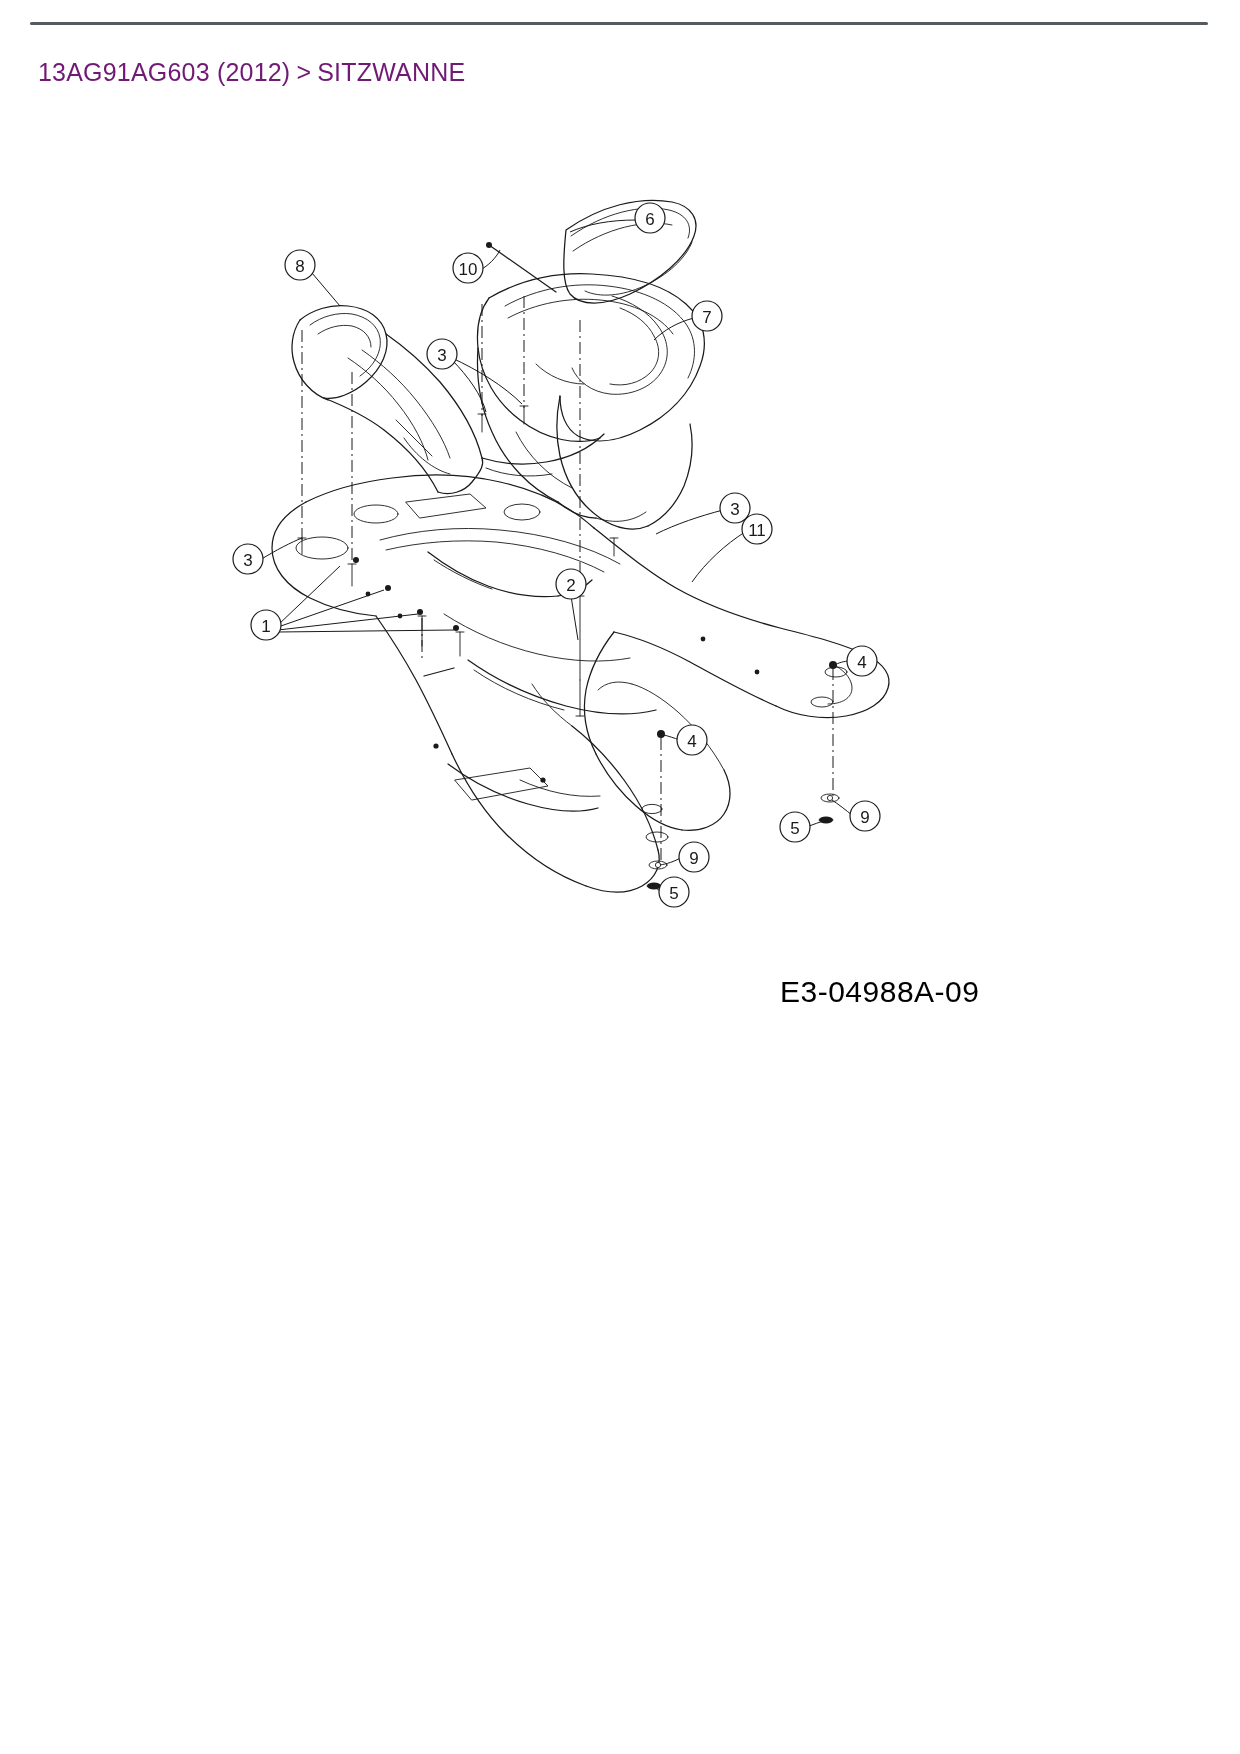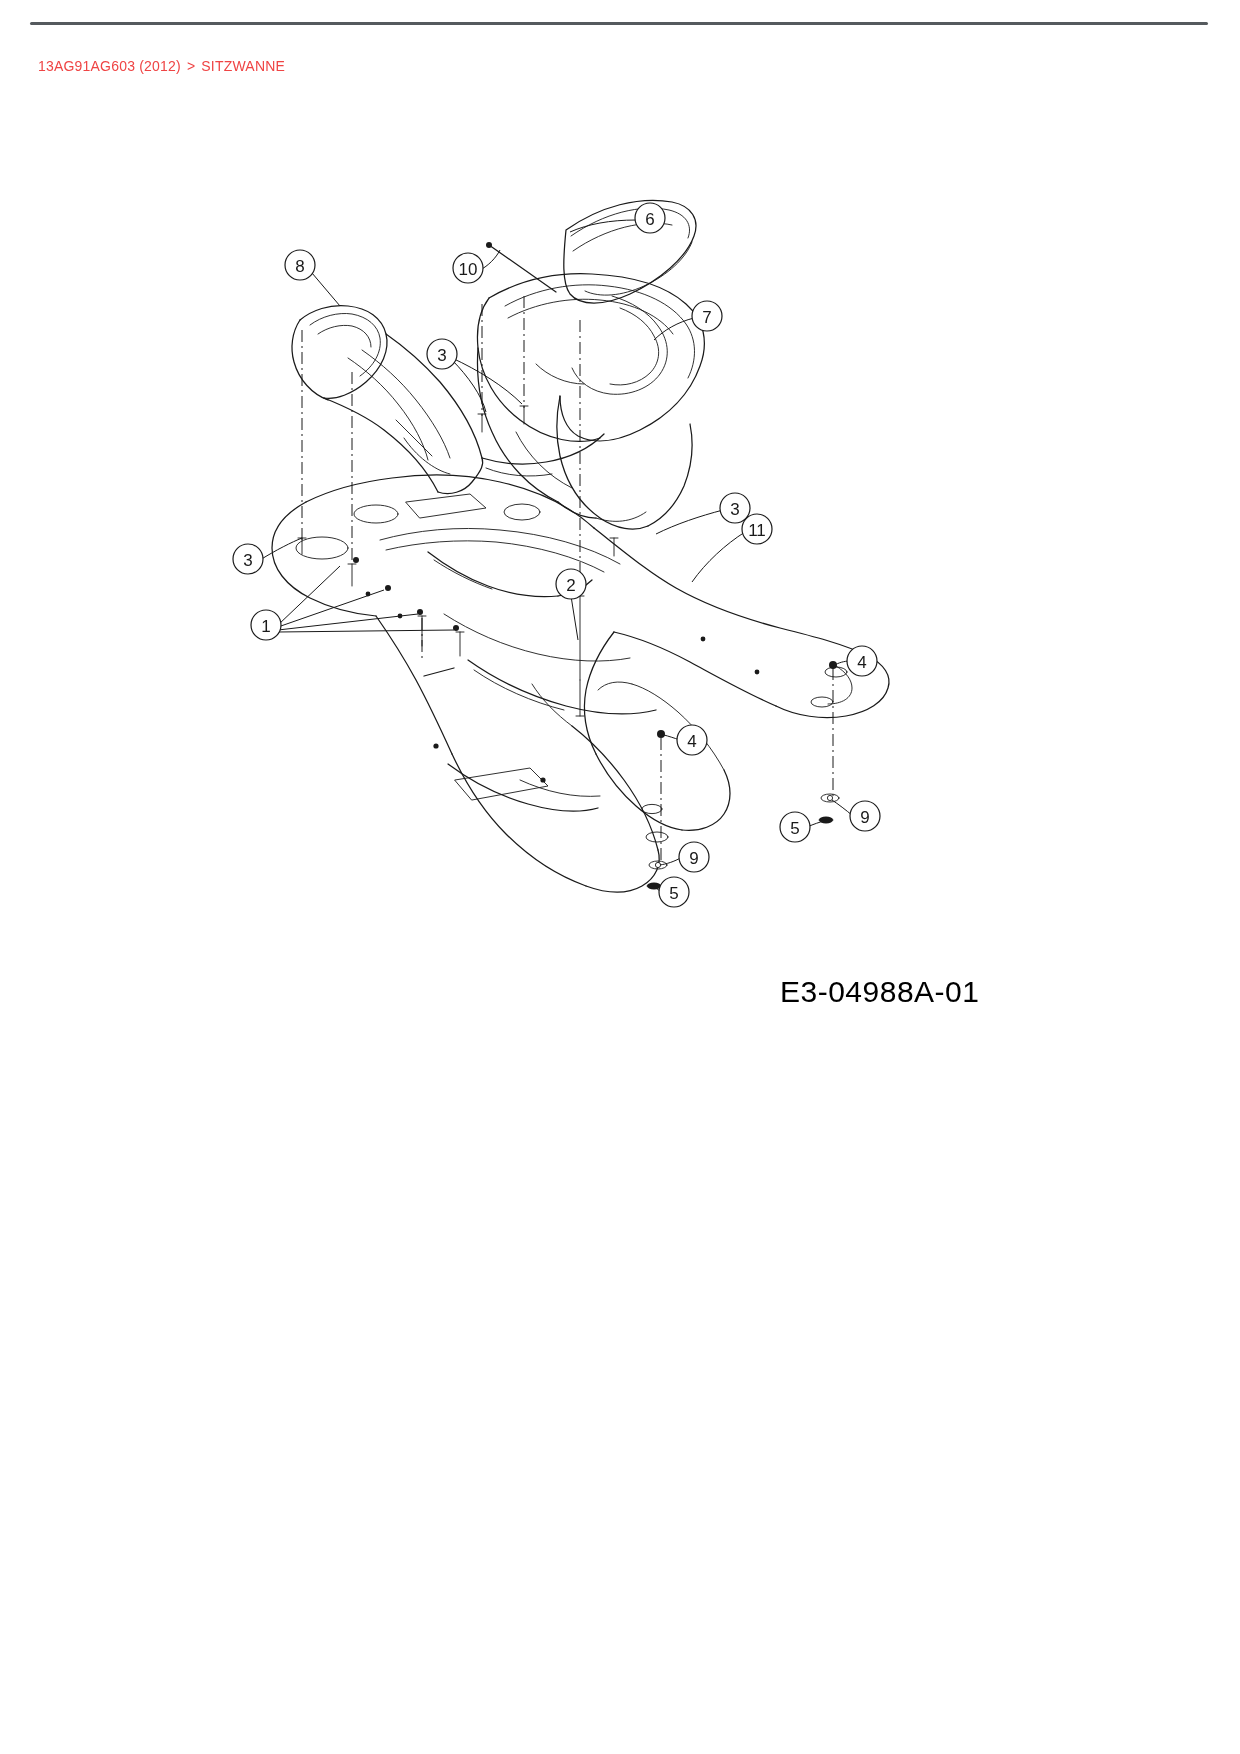--- a/index.html
+++ b/index.html
@@ -25,24 +25,24 @@
     top: 22px;
     width: 1178px;
     height: 3px;
     background: #555a5e;
     border-radius: 2px;
   }
   .breadcrumb {
     position: absolute;
     left: 38px;
     top: 58px;
-    font-size: 14px;
+    font-size: 25px;
     letter-spacing: 0.2px;
     white-space: nowrap;
-    color: #ef4444;
+    color: #701a75;
   }
   .breadcrumb .sep {
     padding: 0 6px;
   }
   .drawing-wrap {
     position: absolute;
     left: 0;
     top: 120px;
     width: 1240px;
     height: 920px;
@@ -334,15 +334,15 @@
         <circle cx="694" cy="737" r="15"></circle>
         <text x="694" y="738">9</text>
       </g>
       <g class="callout">
         <circle cx="674" cy="772" r="15"></circle>
         <text x="674" y="773">5</text>
       </g>
     </svg>
   </div>
 
-  <div class="drawing-code">E3-04988A-01</div>
+  <div class="drawing-code">E3-04988A-09</div>
 
 </div>
 
 </body></html>

